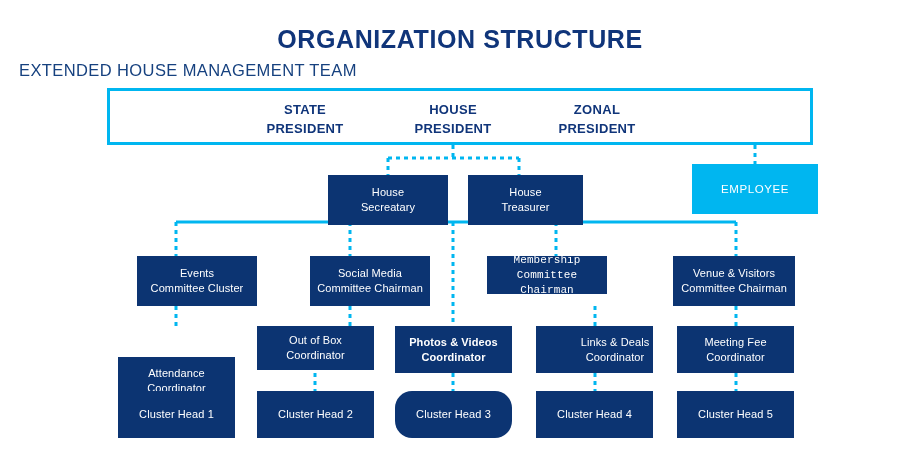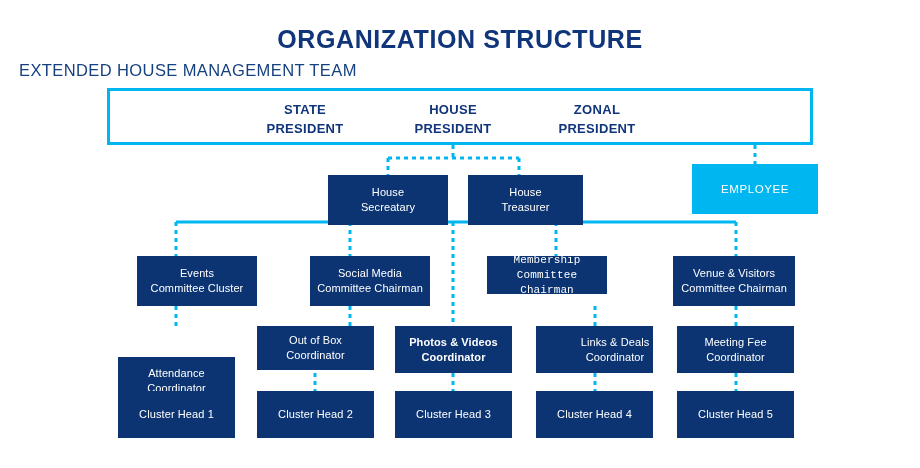--- a/index.html
+++ b/index.html
@@ -174,17 +174,17 @@
 Coordinator</div>
   <div class="node" style="left:395px; top:326px; width:117px; height:47px;font-weight:bold;">Photos &amp; Videos
 Coordinator</div>
   <div class="node" style="left:536px; top:326px; width:117px; height:47px;padding-left:41px;">Links &amp; Deals
 Coordinator</div>
   <div class="node" style="left:677px; top:326px; width:117px; height:47px;">Meeting Fee
 Coordinator</div>
 
   <div class="node" style="left:118px; top:391px; width:117px; height:47px;">Cluster Head 1</div>
   <div class="node" style="left:257px; top:391px; width:117px; height:47px;">Cluster Head 2</div>
-  <div class="node" style="left:395px; top:391px; width:117px; height:47px;">Cluster Head 3</div>
+  <div class="node" style="left:395px; top:391px; width:117px; height:47px;border-radius:17px;">Cluster Head 3</div>
   <div class="node" style="left:536px; top:391px; width:117px; height:47px;">Cluster Head 4</div>
   <div class="node" style="left:677px; top:391px; width:117px; height:47px;">Cluster Head 5</div>
 
 </div>
 
 </body></html>

